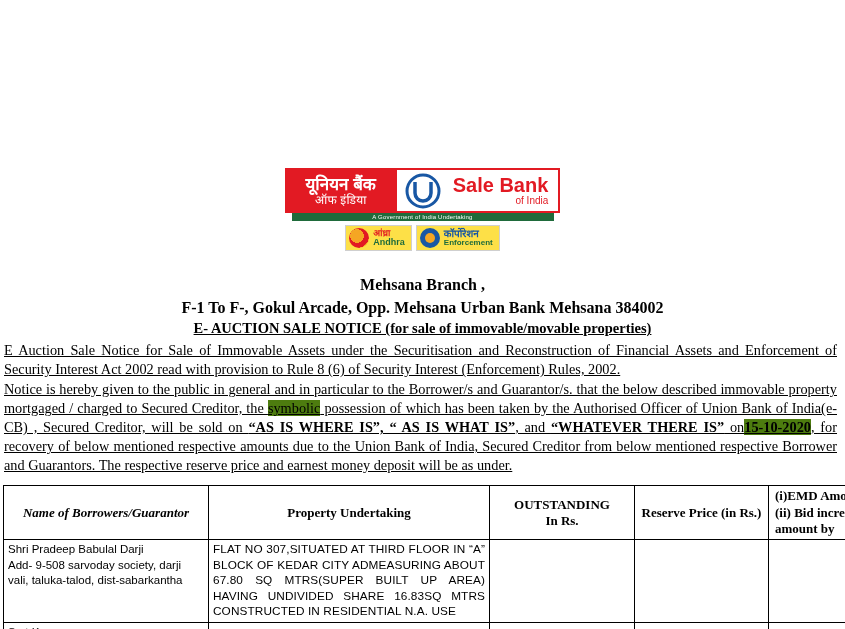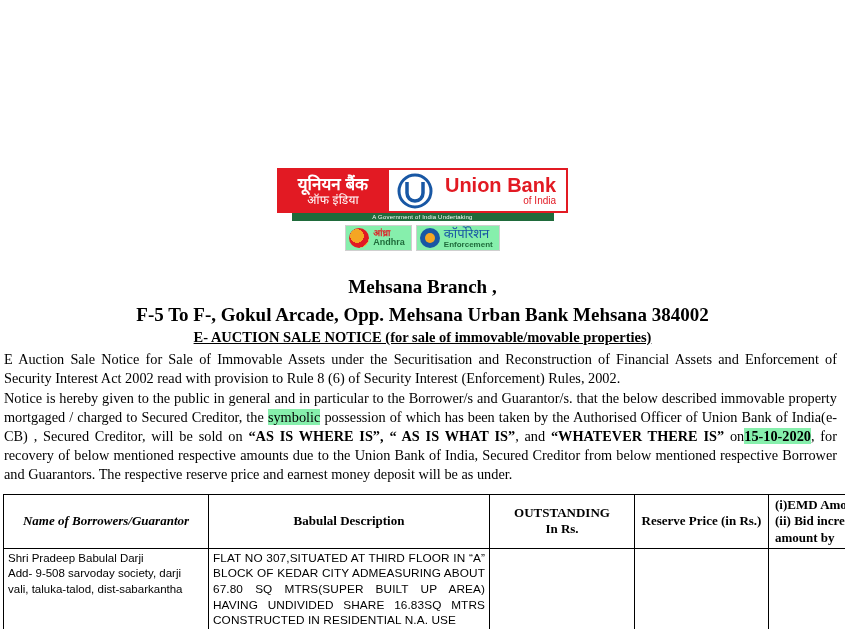--- a/index.html
+++ b/index.html
@@ -102,21 +102,21 @@
   }
   .sub-logos {
     display: flex;
     justify-content: center;
     gap: 4px;
     margin-top: 4px;
   }
   .sub-logo {
     display: flex;
     align-items: center;
-    background: #86efac;
+    background: #fde047;
     border: 1px solid #cfcfcf;
     padding: 2px 6px 2px 3px;
     height: 26px;
     box-sizing: border-box;
   }
   .andhra .mark {
     width: 20px; height: 20px;
     background: radial-gradient(circle at 40% 40%, #f5a623 0 40%, #e21a23 41% 70%, #f5a623 71% 100%);
     border-radius: 50%;
     margin-right: 4px;
@@ -141,46 +141,46 @@
     left: 5px; top: 5px;
     width: 10px; height: 10px;
     background: #f5a623;
     border-radius: 50%;
   }
   .corp .txt {
     font-family: "Liberation Sans", sans-serif;
     line-height: 1.05;
     text-align: left;
   }
-  .corp .t1 { font-size: 13px; color: #1857a4; font-weight: normal; }
+  .corp .t1 { font-size: 10px; color: #1857a4; font-weight: bold; }
   .corp .t2 { font-size: 8px; color: #1f6b3b; font-weight: bold; }
 
   .branch-block {
     text-align: center;
     margin-top: 22px;
     font-weight: bold;
-    font-size: 19px;
+    font-size: 16px;
     line-height: 1.45;
   }
   .notice-title {
     text-align: center;
     font-weight: bold;
     font-size: 14.5px;
     text-decoration: underline;
     margin-top: 1px;
   }
   .body-text {
     margin-top: 4px;
     padding: 0 8px 0 4px;
     font-size: 14.3px;
     line-height: 1.33;
     text-align: justify;
   }
-  .body-text p { margin: 0 0 1px 0; }
-  .hl { background: #86efac; }
+  .body-text p { margin: 0 0 1px 0; text-decoration: underline; }
+  .hl { background: #4d7c0f; }
   .bold { font-weight: bold; }
 
   table.notice {
     width: 839px;
     margin: 10px 0 0 3px;
     border-collapse: collapse;
     table-layout: fixed;
   }
   table.notice th, table.notice td {
     border: 1px solid #000000;
@@ -225,21 +225,21 @@
           <span>यूनियन बैंक</span>
           <span class="small">ऑफ इंडिया</span>
         </div>
         <div class="ub-symbol">
           <svg width="40" height="36" viewBox="0 0 40 36" aria-hidden="true">
             <circle cx="20" cy="18" r="16" fill="none" stroke="#1857a4" stroke-width="3"></circle>
             <path d="M12 9 L12 20 A8 8 0 0 0 28 20 L28 9" fill="none" stroke="#1857a4" stroke-width="3.5"></path>
           </svg>
         </div>
         <div class="ub-name">
-          <span class="l1">Union Bank</span>
+          <span class="l1">Sale Bank</span>
           <span class="l2">of India</span>
         </div>
       </div>
     </div>
     <div class="govt-strip">A Government of India Undertaking</div>
     <div class="sub-logos">
       <div class="sub-logo andhra">
         <span class="mark"></span>
         <span class="txt">
           <span class="t1" style="display:block">आंध्रा</span>
@@ -251,34 +251,34 @@
         <span class="txt">
           <span class="t1" style="display:block">कॉर्पोरेशन</span>
           <span class="t2" style="display:block">Enforcement</span>
         </span>
       </div>
     </div>
   </div>
 
   <div class="branch-block">
     <div>Mehsana Branch ,</div>
-    <div>F-5 To F-, Gokul Arcade, Opp. Mehsana Urban Bank Mehsana 384002</div>
+    <div>F-1 To F-, Gokul Arcade, Opp. Mehsana Urban Bank Mehsana 384002</div>
   </div>
   <div class="notice-title">E- AUCTION SALE NOTICE (for sale of immovable/movable properties)</div>
 
   <div class="body-text">
     <p>E Auction Sale Notice for Sale of Immovable Assets under the Securitisation and Reconstruction of Financial Assets and Enforcement of Security Interest Act 2002 read with provision to Rule 8 (6) of Security Interest (Enforcement) Rules, 2002.</p>
     <p><span>Notice is hereby given to the public in general and in particular to the Borrower/s and Guarantor/s. that the below described immovable property mortgaged / charged to Secured Creditor, the </span><span class="hl">symbolic</span><span> possession of which  has been taken by the Authorised Officer of Union Bank of India(e-CB) , Secured Creditor, will be sold on </span><span class="bold">“AS IS WHERE IS”, “  AS IS WHAT IS”</span><span>, and </span><span class="bold">“WHATEVER THERE IS”</span><span> on</span><span class="hl bold">15-10-2020</span><span>, for recovery of  below mentioned respective amounts due to the Union Bank of India, Secured Creditor from below mentioned respective Borrower and Guarantors.  The respective reserve price and earnest money deposit will be as under.</span></p>
   </div>
 
   <table class="notice">
     <thead>
       <tr>
         <th class="c0">Name of Borrowers/Guarantor</th>
-        <th class="c1">Babulal Description</th>
+        <th class="c1">Property Undertaking</th>
         <th class="c2">
           <div>OUTSTANDING</div>
           <div>In Rs.</div>
         </th>
         <th class="c3">Reserve Price (in Rs.)</th>
         <th class="c4">
           <div class="inner">(i)EMD Amount (ii) Bid increment amount by</div>
         </th>
       </tr>
     </thead>

